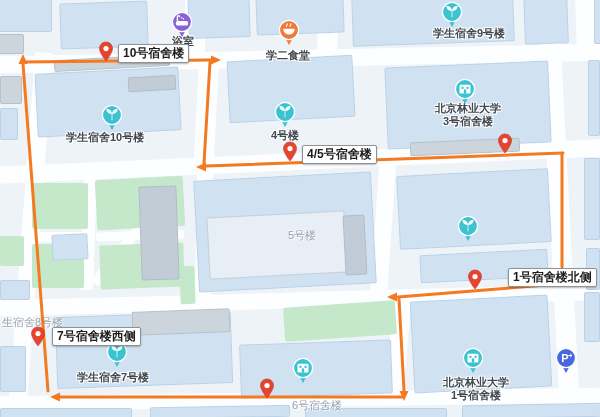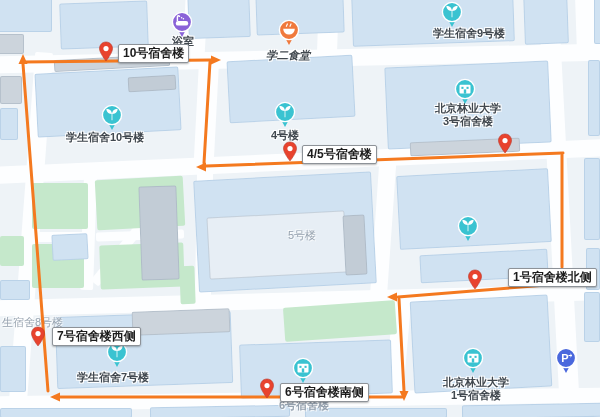--- a/index.html
+++ b/index.html
@@ -111,21 +111,21 @@
     <circle cx="10.6" cy="6.8" r="0.8" fill="#fff"></circle>
         <circle cx="12.4" cy="7.8" r="0.8" fill="#fff"></circle>
       </svg></div>
     <div class="poi-label" style="left: 172px; top: 34px;">浴室</div>
     <div class="poi" style="left: 278px; top: 19px; width: 22px; height: 28px;"><svg width="22" height="28" xmlns="http://www.w3.org/2000/svg">
     <path d="M7.2 19 L11 26 L14.8 19 Z" fill="#f0793c"></path>
     <circle cx="11" cy="11" r="9.6" fill="#f0793c" stroke="#fff" stroke-width="1.4"></circle>
     <path d="M5.2 9.8 A5.8 5.8 0 0 0 16.8 9.8 Z" fill="#fff"></path>
     <path d="M8.4 7.8 C8.4 6 9.4 6 9.4 4.4 M12 7.8 C12 6 13 6 13 4.4" stroke="#fff" stroke-width="1.2" fill="none"></path>
       </svg></div>
-    <div class="poi-label" style="left: 266px; top: 48px; font-style: italic;">学二食堂</div>
+    <div class="poi-label" style="left: 266px; top: 48px;">学二食堂</div>
     <div class="poi" style="left: 441px; top: 1px; width: 22px; height: 28px;"><svg width="22" height="28" xmlns="http://www.w3.org/2000/svg">
     <path d="M7.2 19 L11 26 L14.8 19 Z" fill="#3ac3d1"></path>
     <circle cx="11" cy="11" r="9.6" fill="#3ac3d1" stroke="#fff" stroke-width="1.4"></circle>
     <path d="M10.6 16.2 L10.6 10 C7 10 5.4 7.4 5.4 4.8 C9 5 10.9 7 11 10 C11.1 7 13 5 16.6 4.8 C16.6 7.4 15 10 11.4 10 L11.4 16.2 Z" fill="#fff"></path>
       </svg></div>
     <div class="poi-label" style="left: 405px; top: 26px; margin-left: 28px;">学生宿舍9号楼</div>
     <div class="poi" style="left: 454px; top: 78px; width: 22px; height: 28px;"><svg width="22" height="28" xmlns="http://www.w3.org/2000/svg">
     <path d="M7.2 19 L11 26 L14.8 19 Z" fill="#3ac3d1"></path>
     <circle cx="11" cy="11" r="9.6" fill="#3ac3d1" stroke="#fff" stroke-width="1.4"></circle>
     <rect x="5.5" y="6.8" width="11" height="8.8" rx="1" fill="#fff"></rect>
@@ -180,21 +180,21 @@
       <div>北京林业大学</div>
       <div>1号宿舍楼</div>
     </div>
     <div class="poi" style="left: 555px; top: 347px; width: 22px; height: 28px;"><svg width="22" height="28" xmlns="http://www.w3.org/2000/svg">
     <path d="M7.2 19 L11 26 L14.8 19 Z" fill="#4a68dd"></path>
     <circle cx="11" cy="11" r="9.6" fill="#4a68dd" stroke="#fff" stroke-width="1.4"></circle>
     <text x="6.2" y="15" font-size="11" font-weight="bold" fill="#fff" font-family="Liberation Sans,sans-serif">P</text>
     <path d="M13.5 8.5 h3.2 M15.3 7 l1.6 1.5 l-1.6 1.5" stroke="#fff" stroke-width="1" fill="none"></path>
       </svg></div>
     <div class="ghost-label" style="left: 262px; top: 228px; margin-left: 26px;">5号楼</div>
-    <div class="ghost-label" style="left: 279px; top: 398px; font-weight: bold;">6号宿舍楼</div>
+    <div class="ghost-label" style="left: 292px; top: 398px;">6号宿舍楼</div>
     <div class="ghost-label" style="left: 2px; top: 315px;">生宿舍8号楼</div>
     <div class="pin" style="left: 98px; top: 41px; width: 16px; height: 21px;"><svg width="16" height="21" xmlns="http://www.w3.org/2000/svg">
     <path d="M8 1 C4.2 1 1.5 3.9 1.5 7.6 C1.5 12 8 20 8 20 C8 20 14.5 12 14.5 7.6 C14.5 3.9 11.8 1 8 1 Z" fill="#e8432e" stroke="#b83223" stroke-width="0.6"></path>
     <circle cx="8" cy="7.6" r="2.6" fill="#fff"></circle>
       </svg></div>
     <div class="pin-label" style="left: 118px; top: 44px;">10号宿舍楼</div>
     <div class="pin" style="left: 282px; top: 141px; width: 16px; height: 21px;"><svg width="16" height="21" xmlns="http://www.w3.org/2000/svg">
     <path d="M8 1 C4.2 1 1.5 3.9 1.5 7.6 C1.5 12 8 20 8 20 C8 20 14.5 12 14.5 7.6 C14.5 3.9 11.8 1 8 1 Z" fill="#e8432e" stroke="#b83223" stroke-width="0.6"></path>
     <circle cx="8" cy="7.6" r="2.6" fill="#fff"></circle>
       </svg></div>
@@ -210,14 +210,13 @@
     <div class="pin-label" style="left: 508px; top: 268px;">1号宿舍楼北侧</div>
     <div class="pin" style="left: 30px; top: 326px; width: 16px; height: 21px;"><svg width="16" height="21" xmlns="http://www.w3.org/2000/svg">
     <path d="M8 1 C4.2 1 1.5 3.9 1.5 7.6 C1.5 12 8 20 8 20 C8 20 14.5 12 14.5 7.6 C14.5 3.9 11.8 1 8 1 Z" fill="#e8432e" stroke="#b83223" stroke-width="0.6"></path>
     <circle cx="8" cy="7.6" r="2.6" fill="#fff"></circle>
       </svg></div>
     <div class="pin-label" style="left: 52px; top: 327px;">7号宿舍楼西侧</div>
     <div class="pin" style="left: 259px; top: 378px; width: 16px; height: 21px;"><svg width="16" height="21" xmlns="http://www.w3.org/2000/svg">
     <path d="M8 1 C4.2 1 1.5 3.9 1.5 7.6 C1.5 12 8 20 8 20 C8 20 14.5 12 14.5 7.6 C14.5 3.9 11.8 1 8 1 Z" fill="#e8432e" stroke="#b83223" stroke-width="0.6"></path>
     <circle cx="8" cy="7.6" r="2.6" fill="#fff"></circle>
       </svg></div>
-    <div class="pin-label" style="left: 280px; top: 383px;">6号宿舍楼南侧</div>
   </div>
 
 </body></html>

